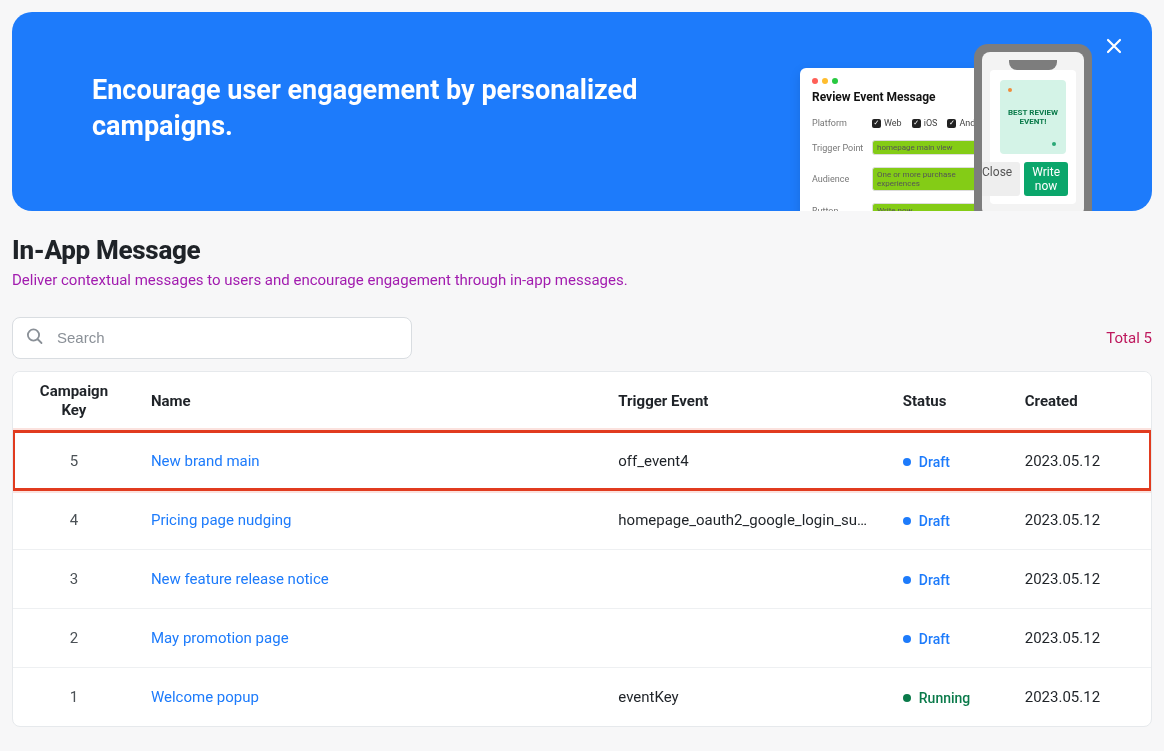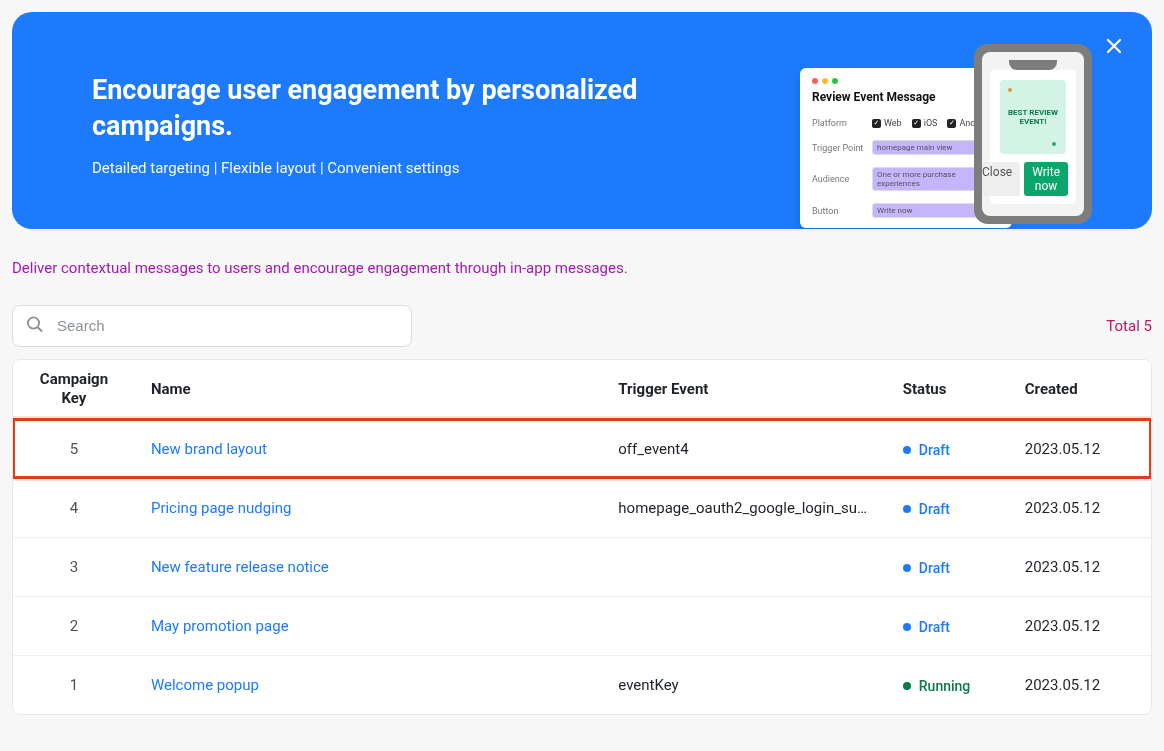--- a/index.html
+++ b/index.html
@@ -59,21 +59,21 @@
     .mac-dots span { width:6px; height:6px; border-radius:50%; background:#ff5f57;}
     .mac-dots span:nth-child(2){background:#ffbd2e;}
     .mac-dots span:nth-child(3){background:#28c940;}
     .illus-title { font-weight:700; font-size:12px; margin-bottom:8px; color:#111;}
     .illus-row { display:flex; align-items:center; padding:6px 0; font-size:9px; color:#444;}
     .illus-label { width:60px; color:#777;}
     .illus-val { flex:1; }
     .illus-checks { display:flex; gap:10px; font-size:9px;}
     .illus-check { display:inline-flex; align-items:center; gap:3px;}
     .illus-check::before { content:"✓"; display:inline-flex; width:9px; height:9px; background:#222; color:#fff; font-size:7px; align-items:center; justify-content:center; border-radius:2px;}
-    .illus-input { background:#c4b5fd; border:1px solid #ddd; border-radius:3px; padding:2px 4px; font-size:8px; color:#555; }
+    .illus-input { background:#84cc16; border:1px solid #ddd; border-radius:3px; padding:2px 4px; font-size:8px; color:#555; }
 
     .phone {
       position: absolute;
       right: 60px;
       top: 32px;
       width: 118px;
       height: 180px;
       background: #7d7d7d;
       border-radius: 14px;
       padding: 8px;
@@ -170,21 +170,20 @@
       box-shadow: 0 0 0 3px rgba(225,59,31,0.15);
     }
     tr.highlighted td { position:relative; }
   </style>
 </head>
 <body>
 
 <div class="banner">
   <div class="banner-left">
     <div class="banner-title">Encourage user engagement by personalized campaigns.</div>
-    <div class="banner-sub">Detailed targeting | Flexible layout | Convenient settings</div>
   </div>
 
   <div class="banner-illustration">
     <div class="mac-dots">
         <span></span>
         <span></span>
         <span></span>
       </div>
     <div class="illus-title">Review Event Message</div>
     <div class="illus-row">
@@ -223,20 +222,21 @@
   </div>
 
   <div class="banner-close">
     <svg width="20" height="20" viewBox="0 0 20 20" fill="none">
         <path d="M4 4l12 12M16 4L4 16" stroke="#fff" stroke-width="2.2" stroke-linecap="round"></path>
       </svg>
   </div>
 </div>
 
 <div class="page-header">
+  <h1 class="page-title">In-App Message</h1>
 </div>
 <div class="page-desc">Deliver contextual messages to users and encourage engagement through in-app messages.</div>
 
 <div class="toolbar">
   <div class="search-wrap">
     <span class="search-icon">
       <svg width="17" height="17" viewBox="0 0 17 17" fill="none">
           <circle cx="7.5" cy="7.5" r="5.6" stroke="#8a9097" stroke-width="1.8"></circle>
           <path d="M12 12l3.5 3.5" stroke="#8a9097" stroke-width="1.8" stroke-linecap="round"></path>
         </svg>
@@ -257,21 +257,21 @@
         </th>
         <th class="col-name">Name</th>
         <th class="col-trigger">Trigger Event</th>
         <th class="col-status">Status</th>
         <th class="col-created">Created</th>
       </tr>
     </thead>
     <tbody id="table-body">
         <tr class="highlighted">
           <td class="col-key">5</td>
-          <td class="col-name"><a>New brand layout</a></td>
+          <td class="col-name"><a>New brand main</a></td>
           <td class="col-trigger">off_event4</td>
           <td class="col-status"><span class="status draft">
               <span class="status-dot"></span>
               <span>Draft</span>
             </span></td>
           <td class="col-created">2023.05.12</td>
         </tr>
         <tr>
           <td class="col-key">4</td>
           <td class="col-name"><a>Pricing page nudging</a></td>

